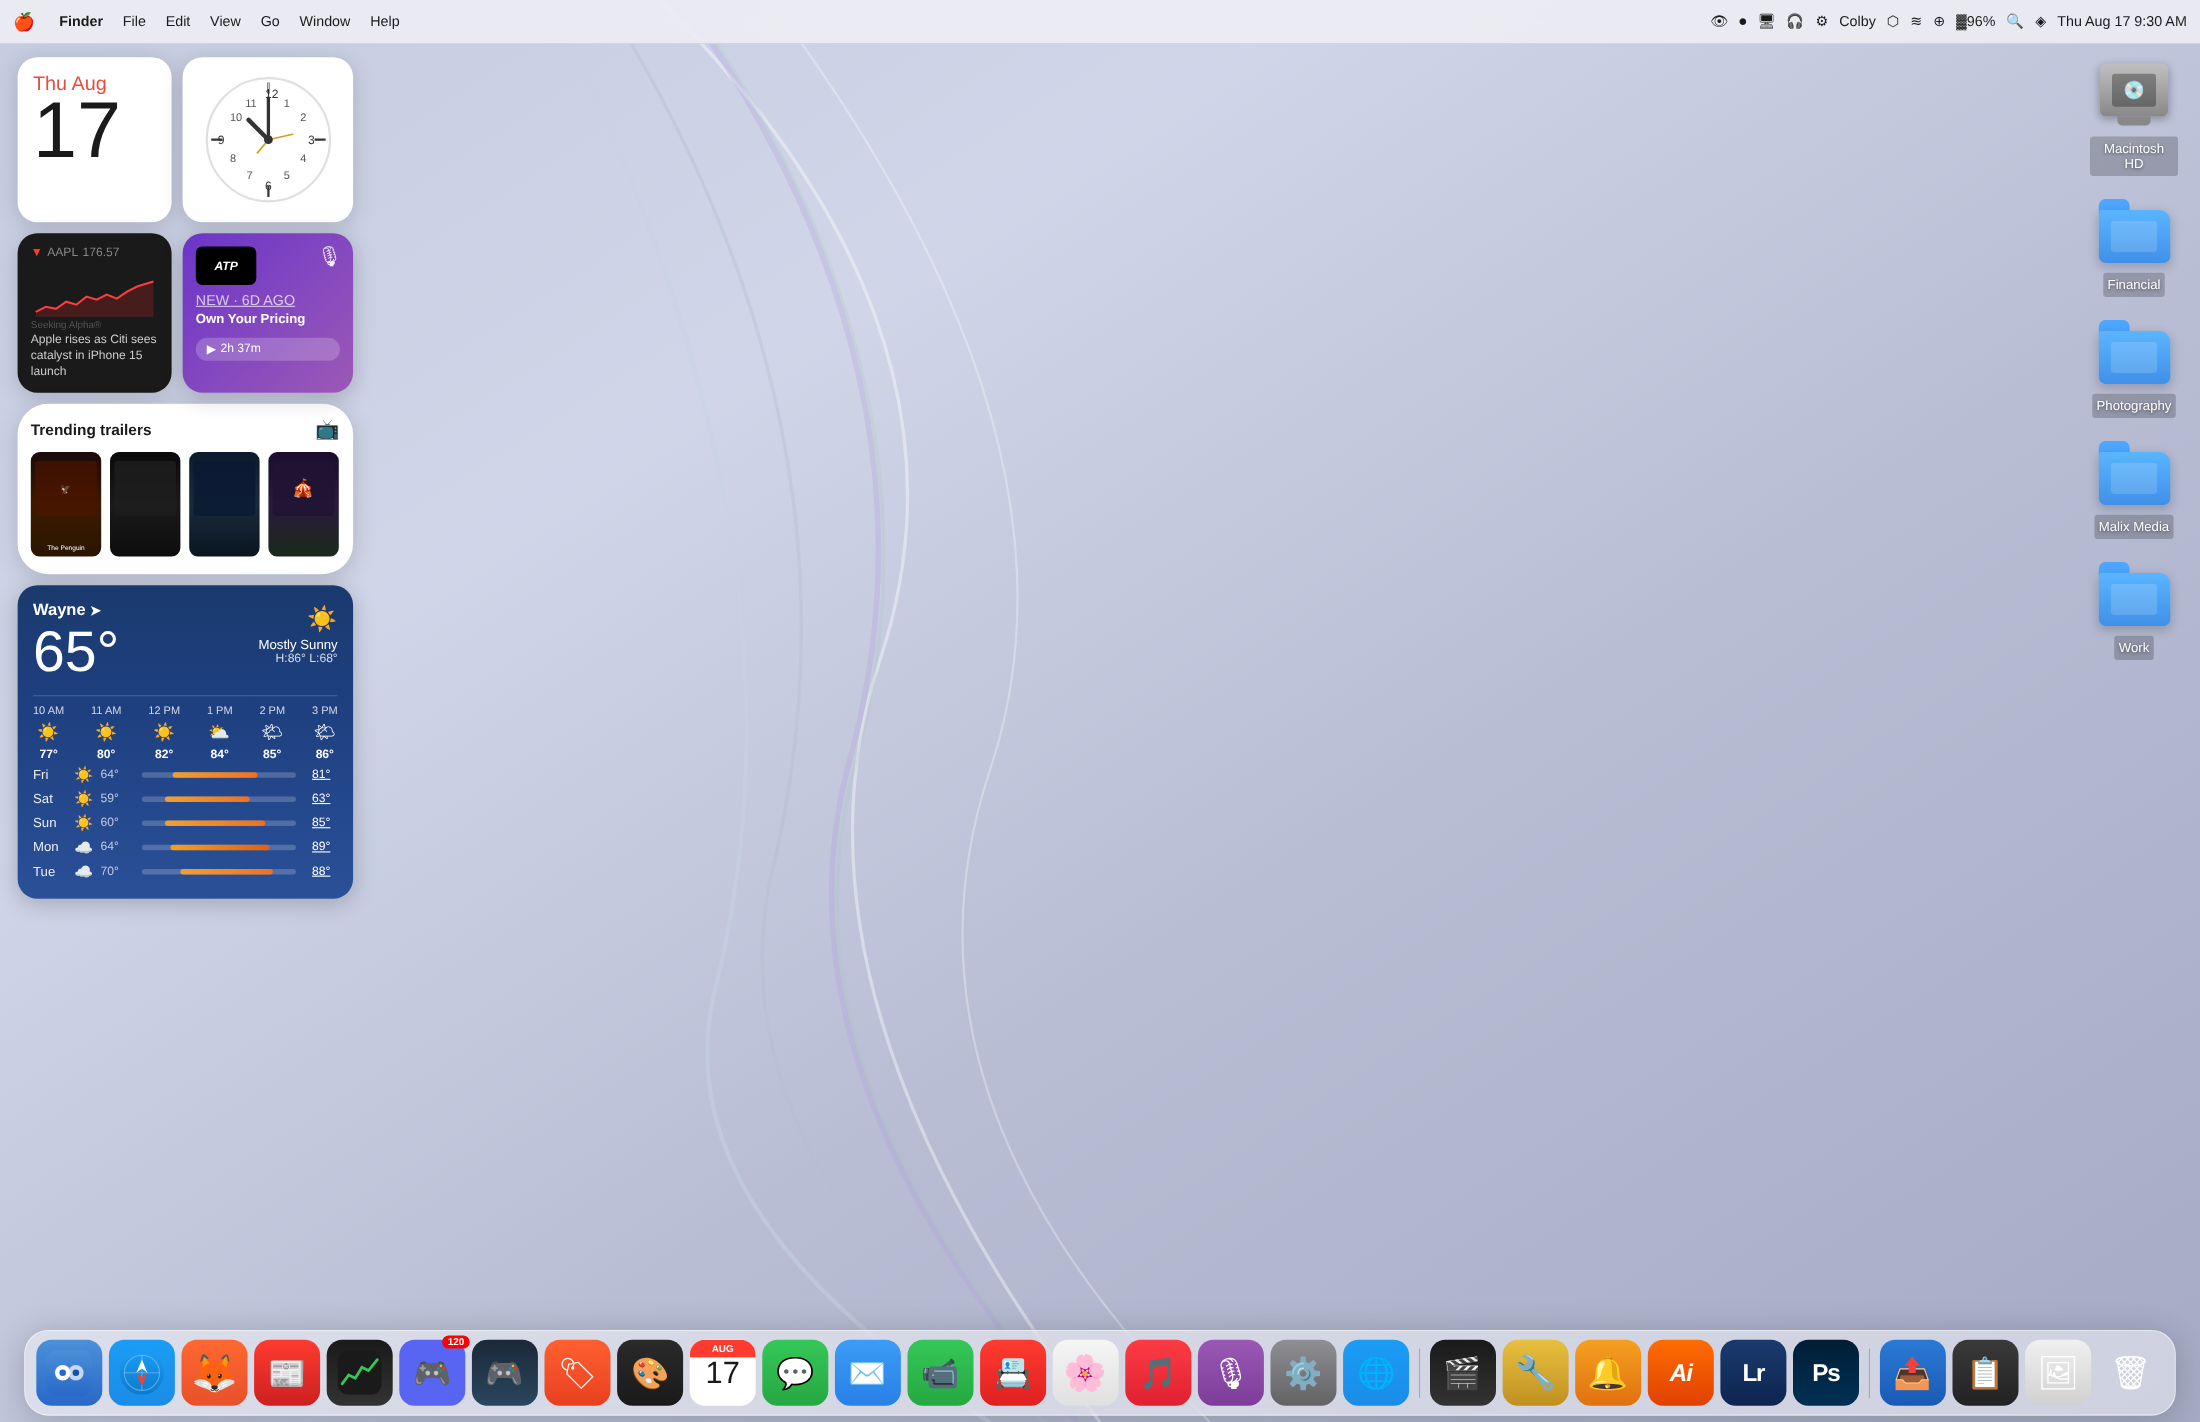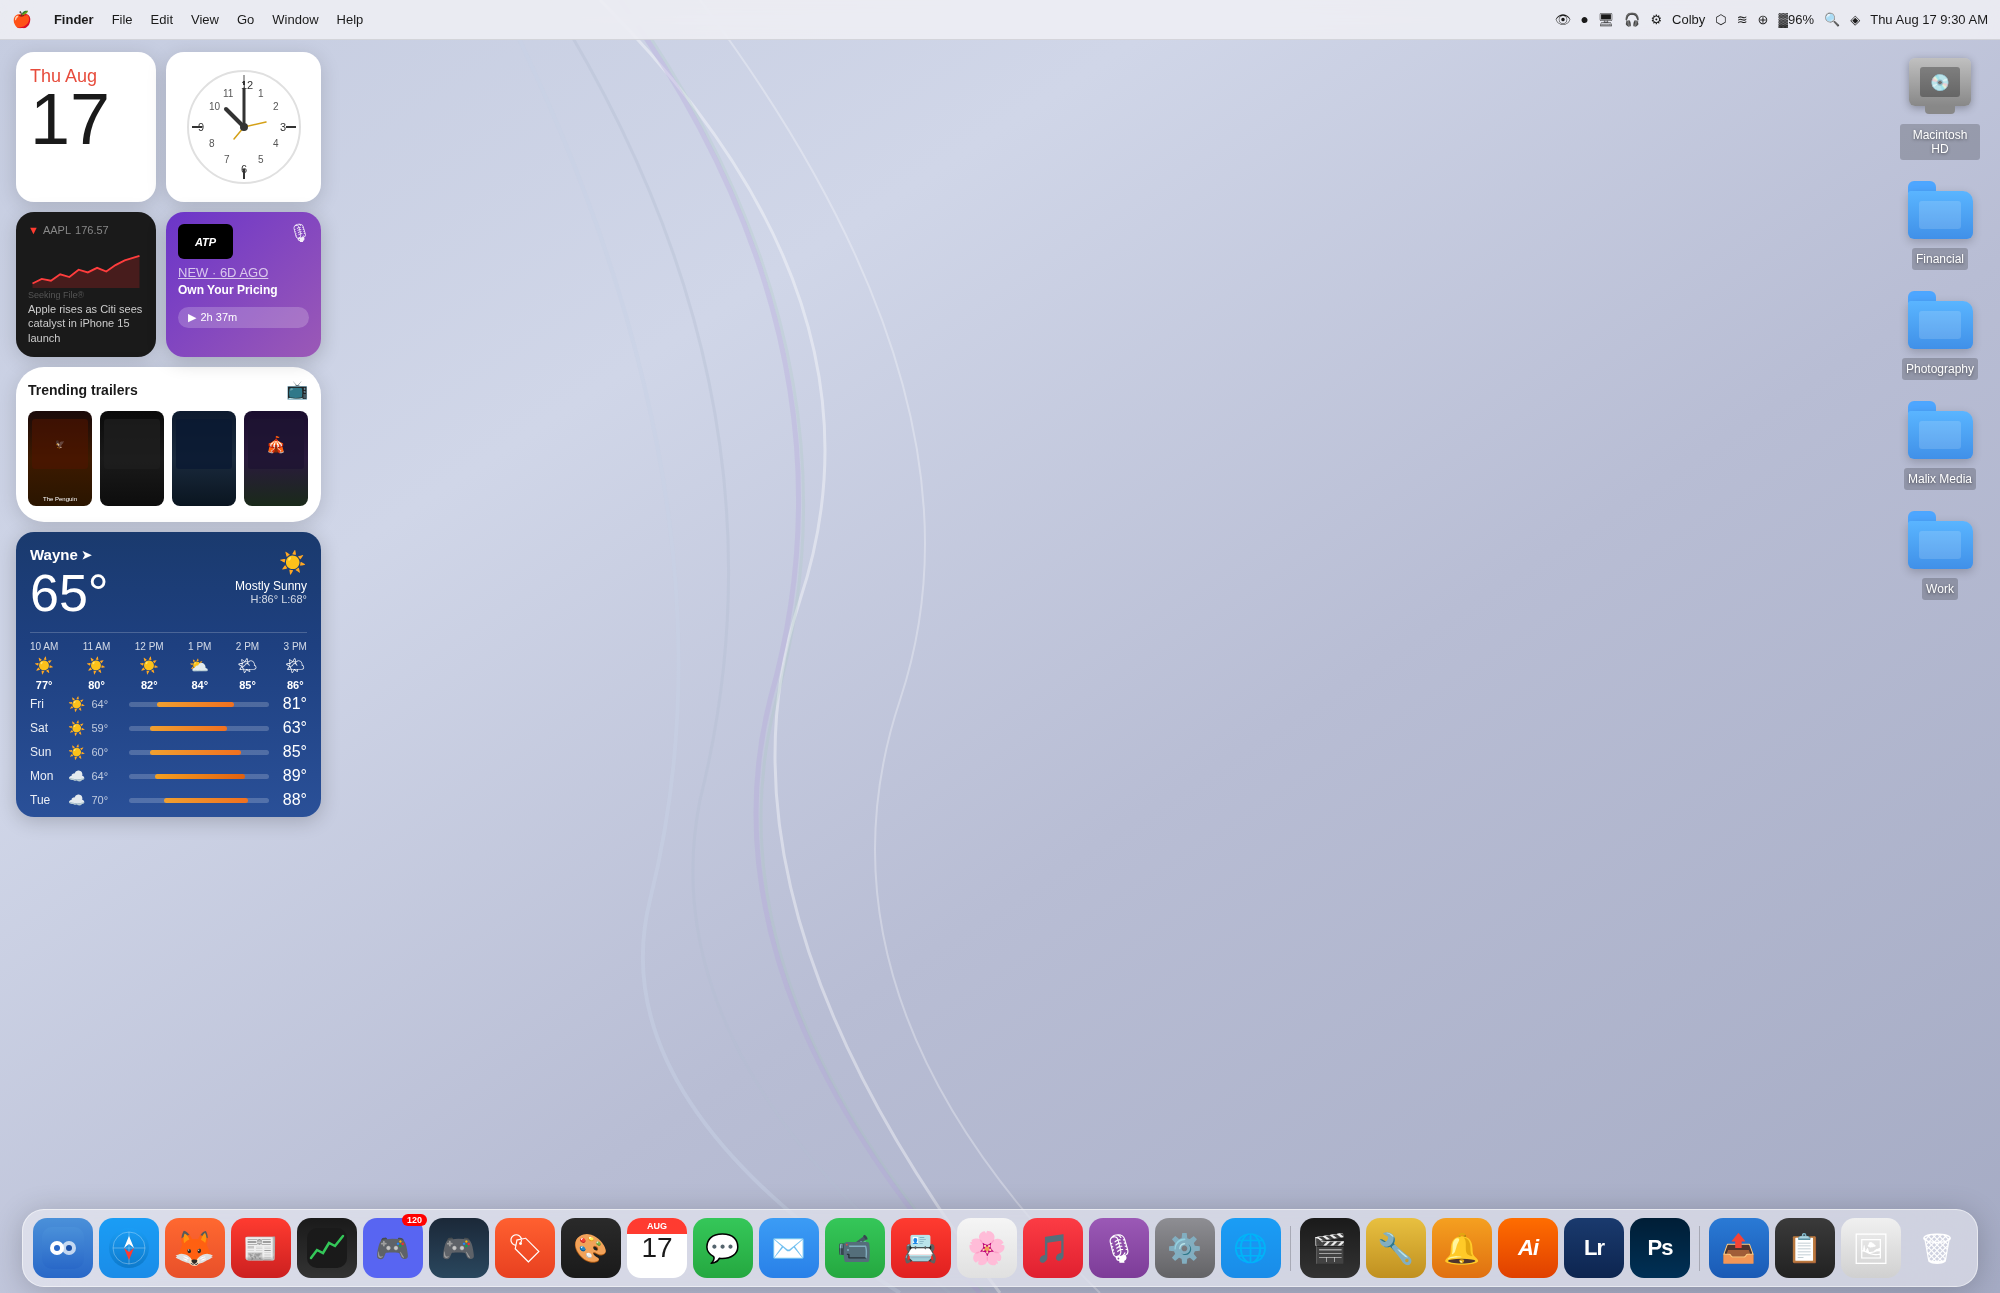--- a/index.html
+++ b/index.html
@@ -407,22 +407,23 @@
 
     .forecast-bar {
       position: absolute;
       height: 100%;
       border-radius: 3px;
       background: linear-gradient(90deg, #f0a030, #f07020);
     }
 
     .forecast-high {
       width: 30px;
-      text-align: right;
-      font-size: 16px;
+      text-align: center;
+      font-size: 11px;
+      text-decoration: underline;
     }
 
     
     .dock {
       position: absolute;
       bottom: 6px;
       left: 50%;
       transform: translateX(-50%);
       background: rgba(240, 240, 245, 0.55);
       backdrop-filter: blur(30px);
@@ -647,21 +648,21 @@
     <div class="widget-stock">
       <div class="stock-ticker">
         <span style="color:#ff3b30;">▼</span>
         <span>AAPL</span>
         <span>176.57</span>
       </div>
       <svg width="116" height="50" viewBox="0 0 116 50" style="margin-top:6px;">
         <polyline points="0,45 10,40 20,42 30,35 40,38 50,30 60,33 70,28 80,32 90,25 100,20 116,15" stroke="#ff4040" stroke-width="2" fill="none"></polyline>
         <polyline points="0,45 10,40 20,42 30,35 40,38 50,30 60,33 70,28 80,32 90,25 100,20 116,15 116,50 0,50" fill="rgba(255,40,40,0.2)"></polyline>
       </svg>
-      <div class="stock-source">Seeking File®</div>
+      <div class="stock-source">Seeking Alpha®</div>
       <div class="stock-headline">Apple rises as Citi sees catalyst in iPhone 15 launch</div>
     </div>
 
     <div class="widget-podcast">
       <span class="podcast-icon">🎙</span>
       <div class="podcast-logo">
         <span style="font-style:italic;font-size:11px;">ATP</span>
       </div>
       <div class="podcast-new">NEW · 6D AGO</div>
       <div class="podcast-title">Own Your Pricing</div>

